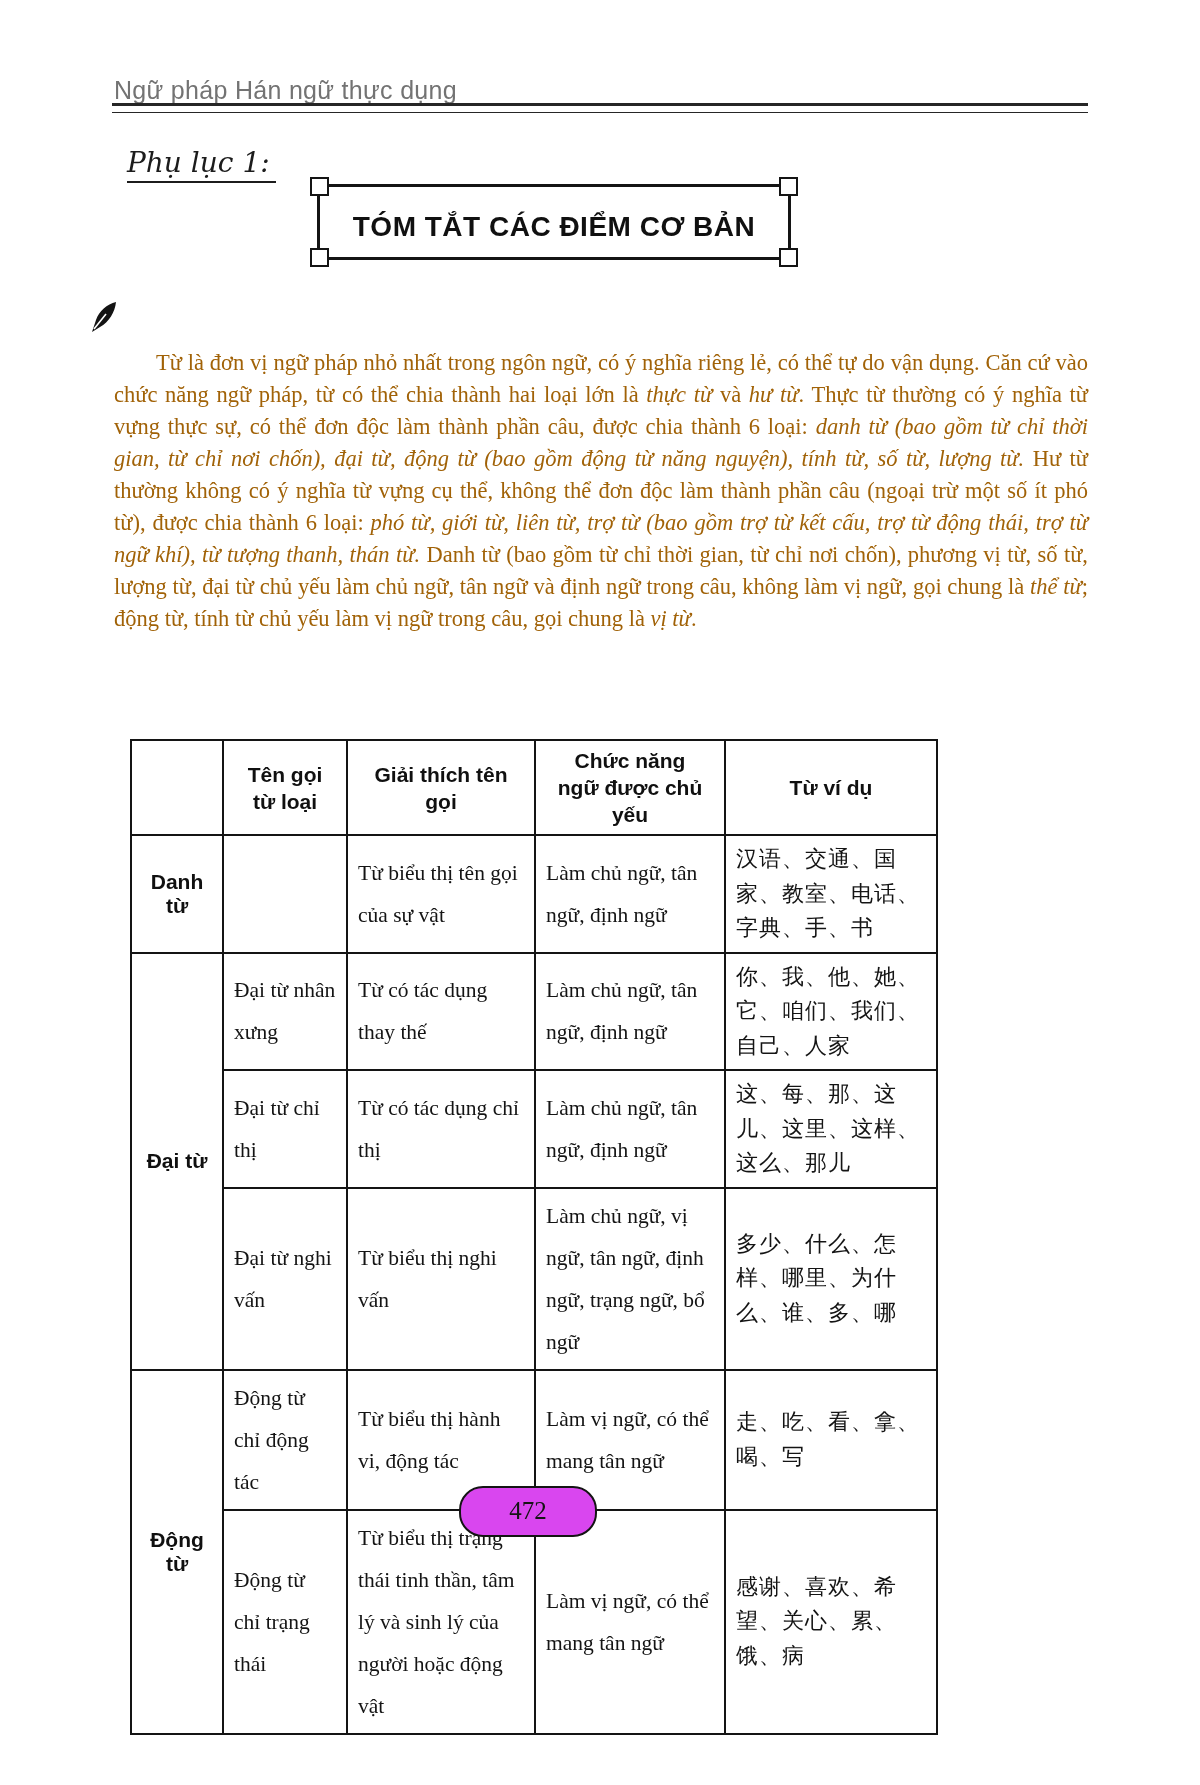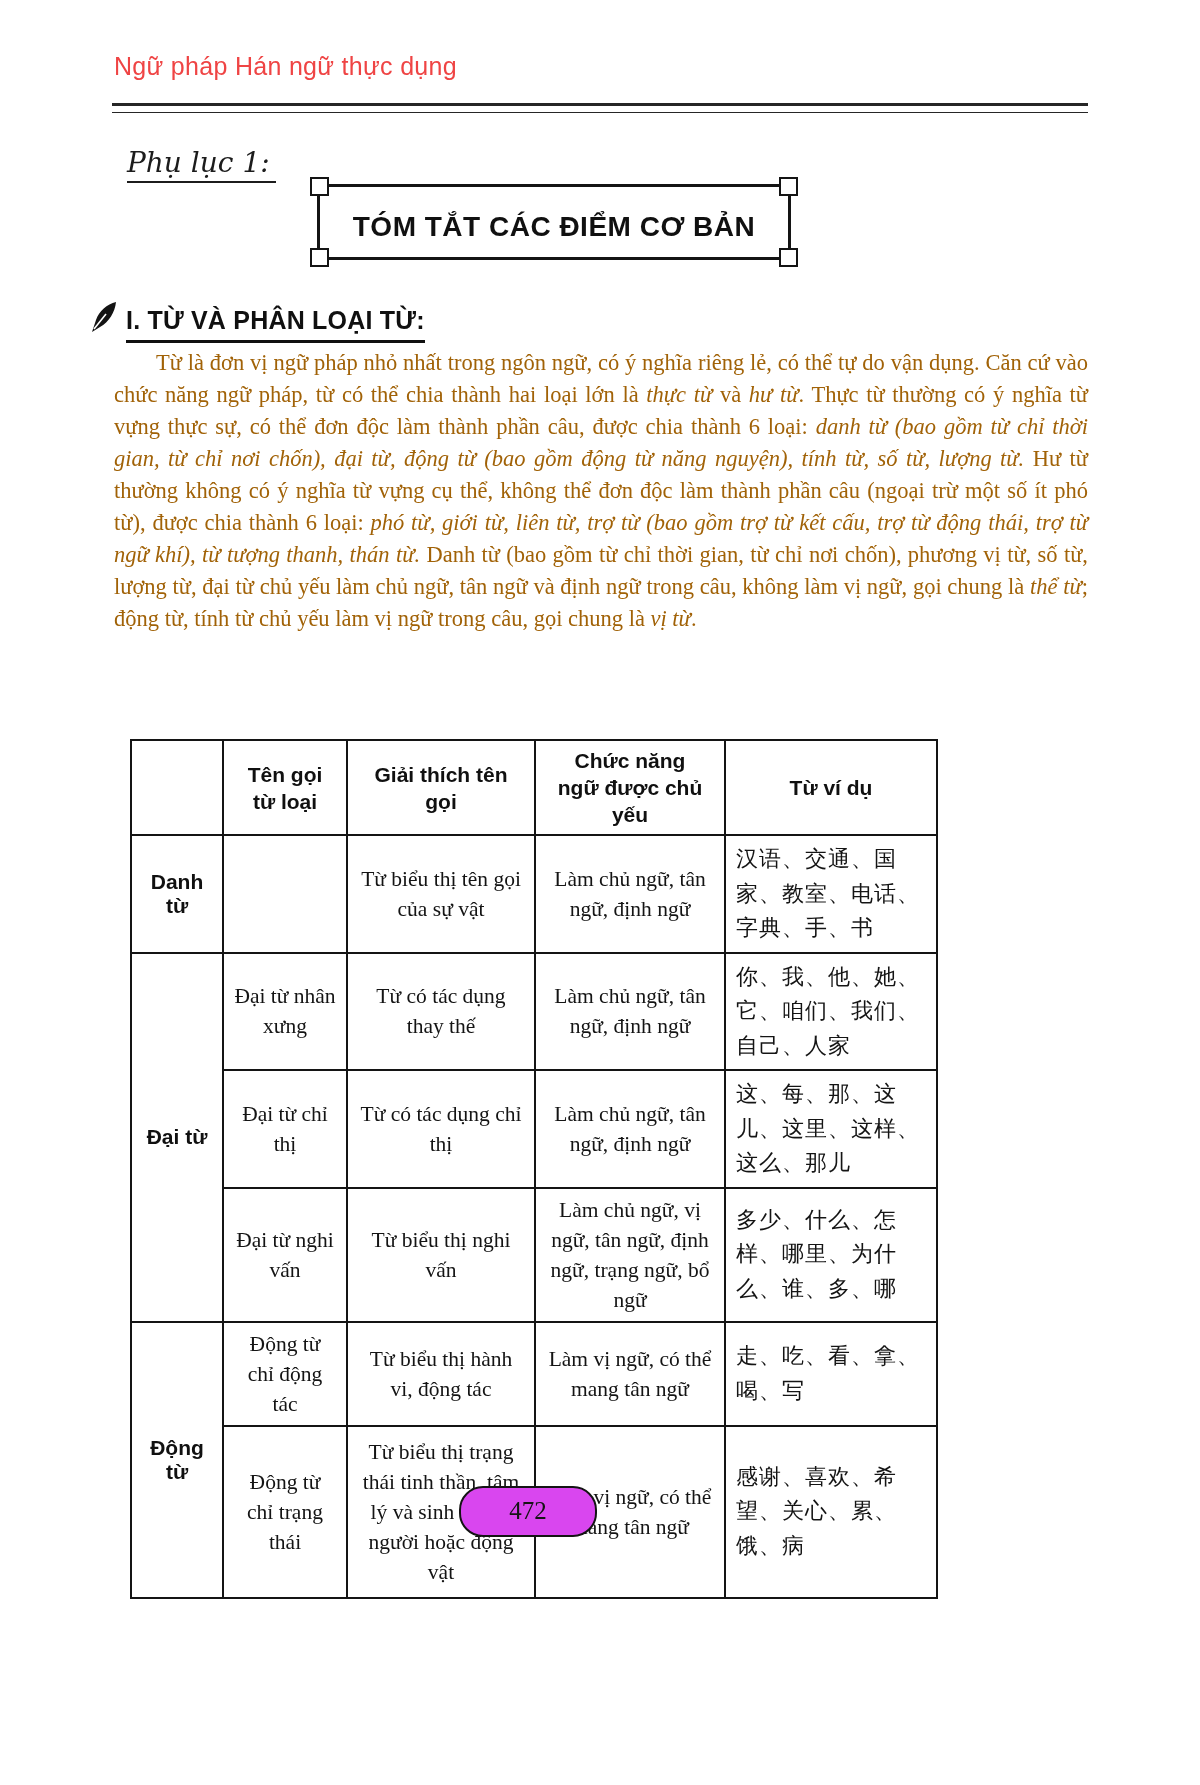--- a/index.html
+++ b/index.html
@@ -8,23 +8,23 @@
     position:relative;
     width:1200px;height:1785px;
     background:#ffffff;
     font-family:"Liberation Serif","DejaVu Serif",serif;
     color:#141414;
     overflow:hidden;
   }
 
   
   .running-header{
-    position:absolute;top:52px;left:114px;
-    font-family:"Liberation Sans","DejaVu Sans",sans-serif;
-    font-size:25px;letter-spacing:.3px;color:#ef4444;
+    position:absolute;top:76px;left:114px;
+    font-family:"Liberation Sans","DejaVu Sans",sans-serif;
+    font-size:25px;letter-spacing:.3px;color:#737373;
   }
   .header-rule{
     position:absolute;top:103px;left:112px;width:976px;height:6px;
     border-top:3px solid #262626;border-bottom:1px solid #262626;
   }
 
   
   .appendix{
     position:absolute;top:146px;left:127px;
     font-family:"DejaVu Serif",serif;font-style:italic;
@@ -84,21 +84,21 @@
   .word-table th{
     font-family:"Liberation Sans","DejaVu Sans",sans-serif;
     font-weight:bold;font-size:21px;text-align:center;
     white-space:pre-line;line-height:27px;color:#101010;
   }
   td.category-cell{
     font-family:"Liberation Sans","DejaVu Sans",sans-serif;
     font-weight:bold;font-size:21px;text-align:center;color:#101010;
   }
   td.subtype-cell,td.explain-cell,td.func-cell{
-    font-size:21.5px;line-height:30px;text-align:center;
+    font-size:21.5px;line-height:42px;text-align:left;
   }
   td.examples-cell{
     font-size:22px;line-height:34.5px;text-align:left;letter-spacing:1px;margin-left:9px;
   }
   tr.h100{height:100px;}
   tr.h95{height:95px;}
   tr.h123{height:123px;}
   tr.h72{height:72px;}
   tr.h172{height:172px;}
 
@@ -128,21 +128,20 @@
     <div class="title-line">TÓM TẮT CÁC ĐIỂM CƠ BẢN</div>
   </div>
 
   <div class="pen-icon">
     <svg viewBox="0 0 32 34" width="32" height="34" aria-hidden="true">
       <path d="M6 32 L10 20 C13 11 21 4 30 2 C29 12 23 22 14 27 Z" fill="#141414"></path>
       <path d="M8 29 L20 14" stroke="#ffffff" stroke-width="1.6" fill="none"></path>
     </svg>
   </div>
 
-  <div class="section-heading"><span>I. TỪ VÀ PHÂN LOẠI TỪ:</span></div>
 
   <p class="body-paragraph"><span>Từ là đơn vị ngữ pháp nhỏ nhất trong ngôn ngữ, có ý nghĩa riêng lẻ, có thể tự do vận dụng. Căn cứ vào chức năng ngữ pháp, từ có thể chia thành hai loại lớn là </span><em>thực từ</em><span> và </span><em>hư từ</em><span>. Thực từ thường có ý nghĩa từ vựng thực sự, có thể đơn độc làm thành phần câu, được chia thành 6 loại: </span><em>danh từ (bao gồm từ chỉ thời gian, từ chỉ nơi chốn), đại từ, động từ (bao gồm động từ năng nguyện), tính từ, số từ, lượng từ.</em><span> Hư từ thường không có ý nghĩa từ vựng cụ thể, không thể đơn độc làm thành phần câu (ngoại trừ một số ít phó từ), được chia thành 6 loại: </span><em>phó từ, giới từ, liên từ, trợ từ (bao gồm trợ từ kết cấu, trợ từ động thái, trợ từ ngữ khí), từ tượng thanh, thán từ.</em><span> Danh từ (bao gồm từ chỉ thời gian, từ chỉ nơi chốn), phương vị từ, số từ, lượng từ, đại từ chủ yếu làm chủ ngữ, tân ngữ và định ngữ trong câu, không làm vị ngữ, gọi chung là </span><em>thể từ</em><span>; động từ, tính từ chủ yếu làm vị ngữ trong câu, gọi chung là </span><em>vị từ</em><span>.</span></p>
 
   <table class="word-table">
     <colgroup>
       <col style="width:92px">
       <col style="width:124px">
       <col style="width:188px">
       <col style="width:190px">
       <col style="width:212px">

